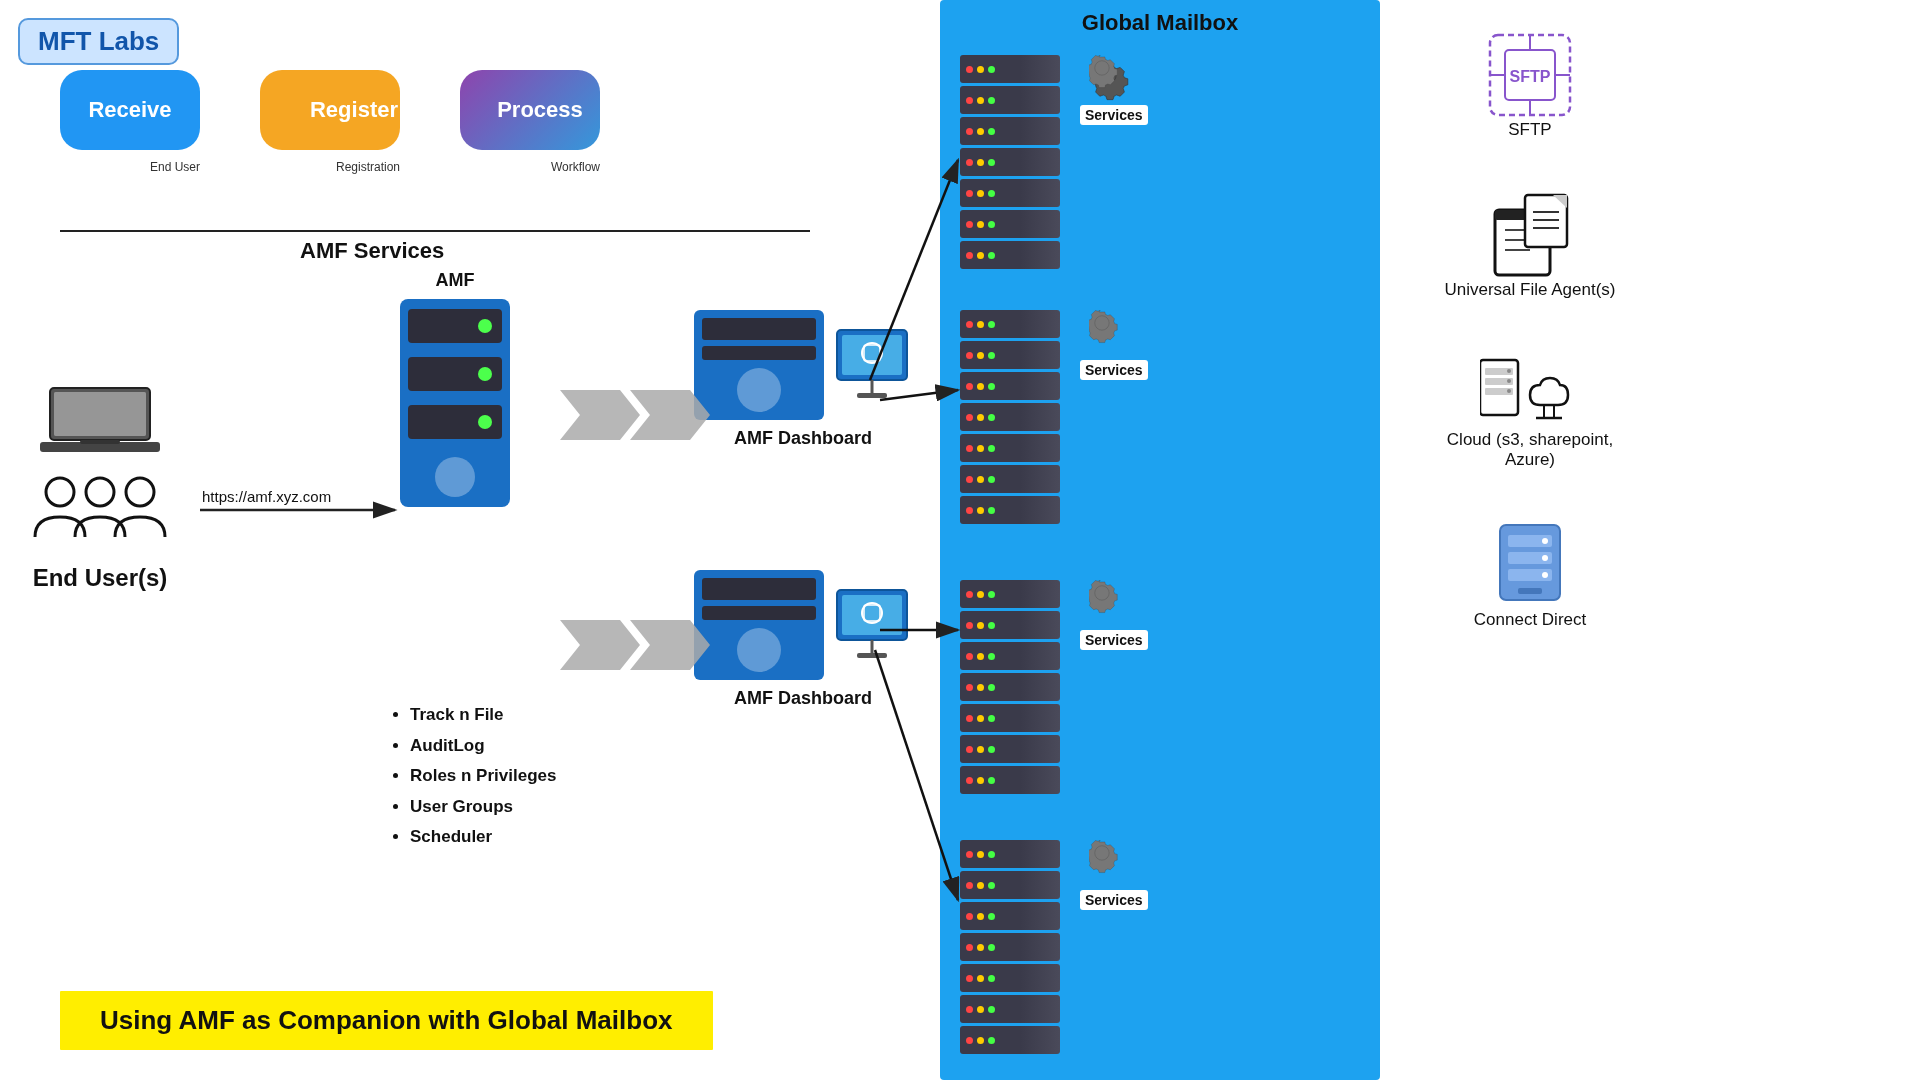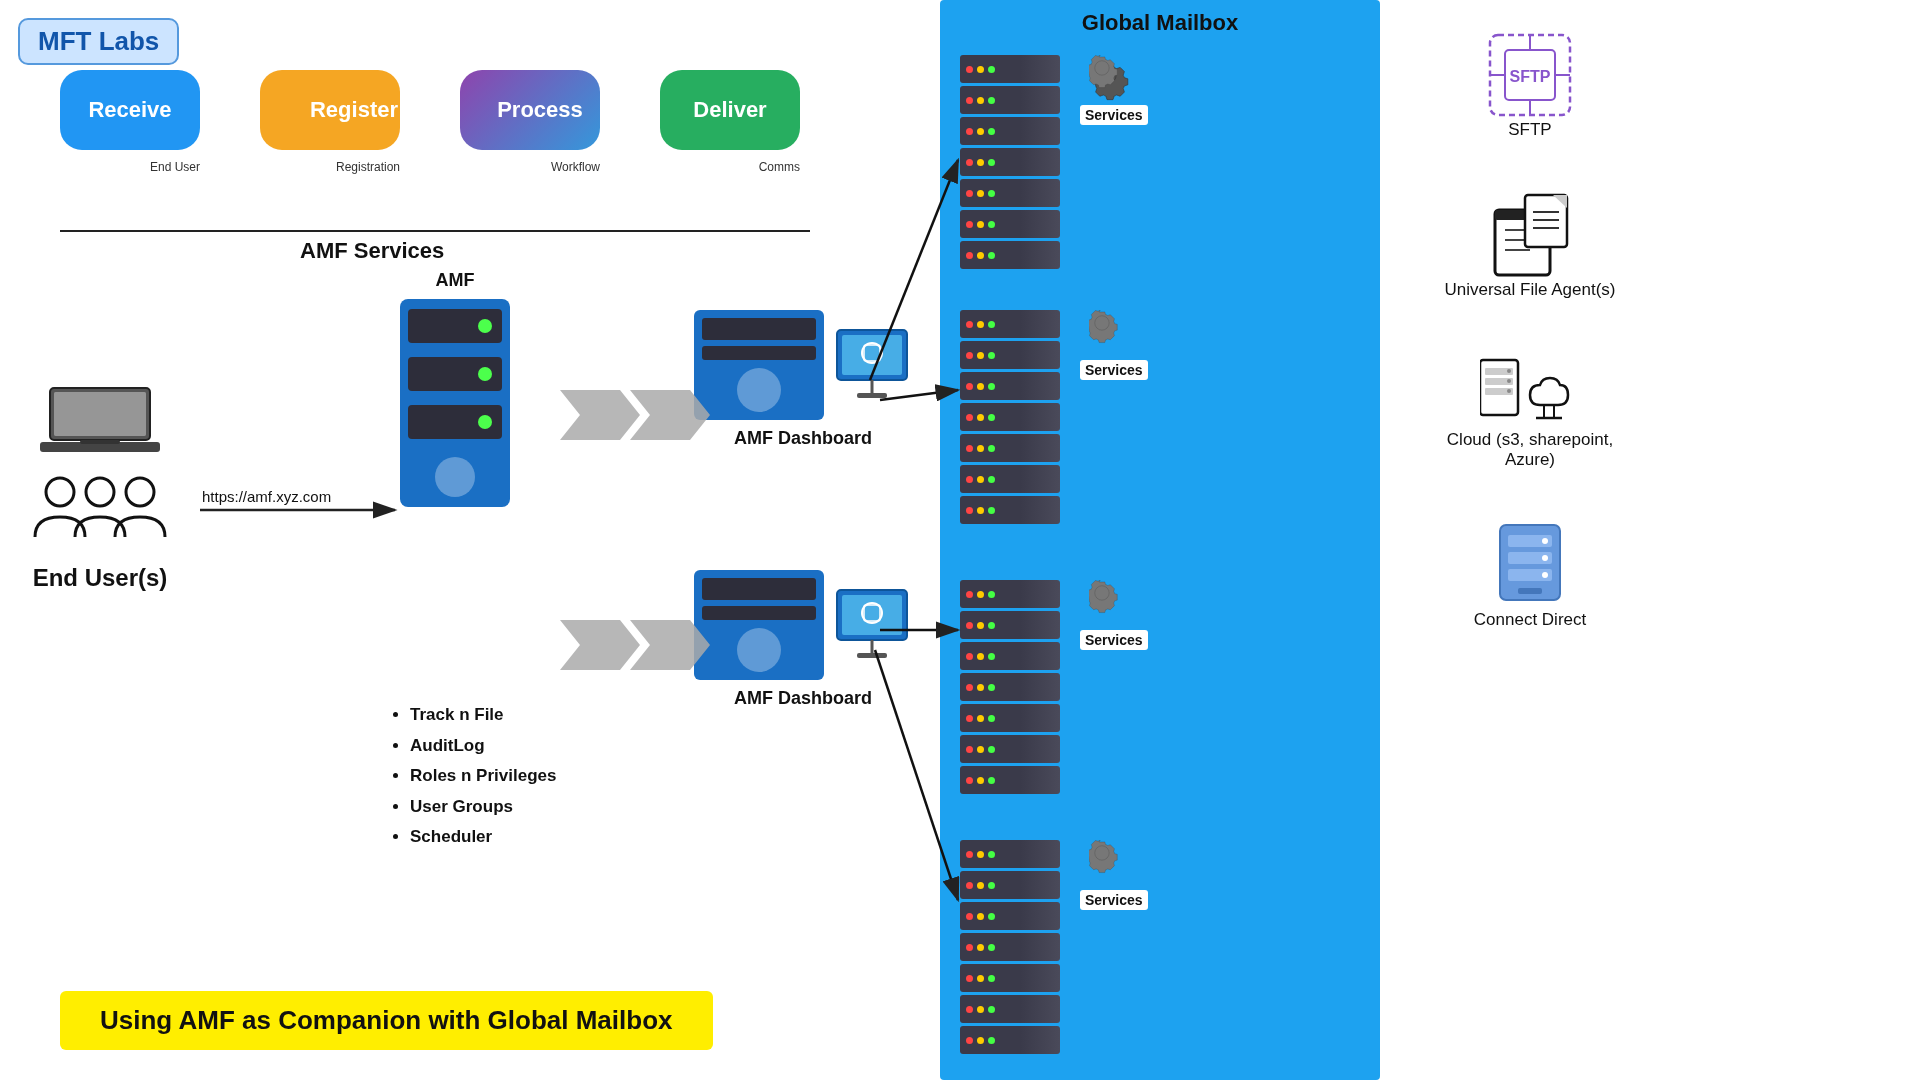--- a/index.html
+++ b/index.html
@@ -234,21 +234,21 @@
       text-align: center;
       max-width: 180px;
     }
 
     
     .bottom-banner {
       position: absolute;
       bottom: 30px;
       left: 60px;
       background: #ffee00;
-      border-radius: 6px;
+      border-radius: 1px;
       padding: 14px 40px;
       font-size: 26px;
       font-weight: bold;
       color: #111;
       white-space: nowrap;
     }
 
     
     .server-stack {
       display: flex;
@@ -309,26 +309,20 @@
     <div class="pill pill-register">
       <span>Register</span>
     </div>
     <span class="pill-label">Registration</span>
   </div>
   <div class="pill-wrapper">
     <div class="pill pill-process">
       <span>Process</span>
     </div>
     <span class="pill-label">Workflow</span>
-  </div>
-  <div class="pill-wrapper">
-    <div class="pill pill-deliver">
-      <span>Deliver</span>
-    </div>
-    <span class="pill-label">Comms</span>
   </div>
 </div>
 
 <div class="divider-line"></div>
 
 <div class="amf-services-title">AMF Services</div>
 
 <div class="global-mailbox-bg"></div>
 <div class="global-mailbox-label">Global Mailbox</div>
 

